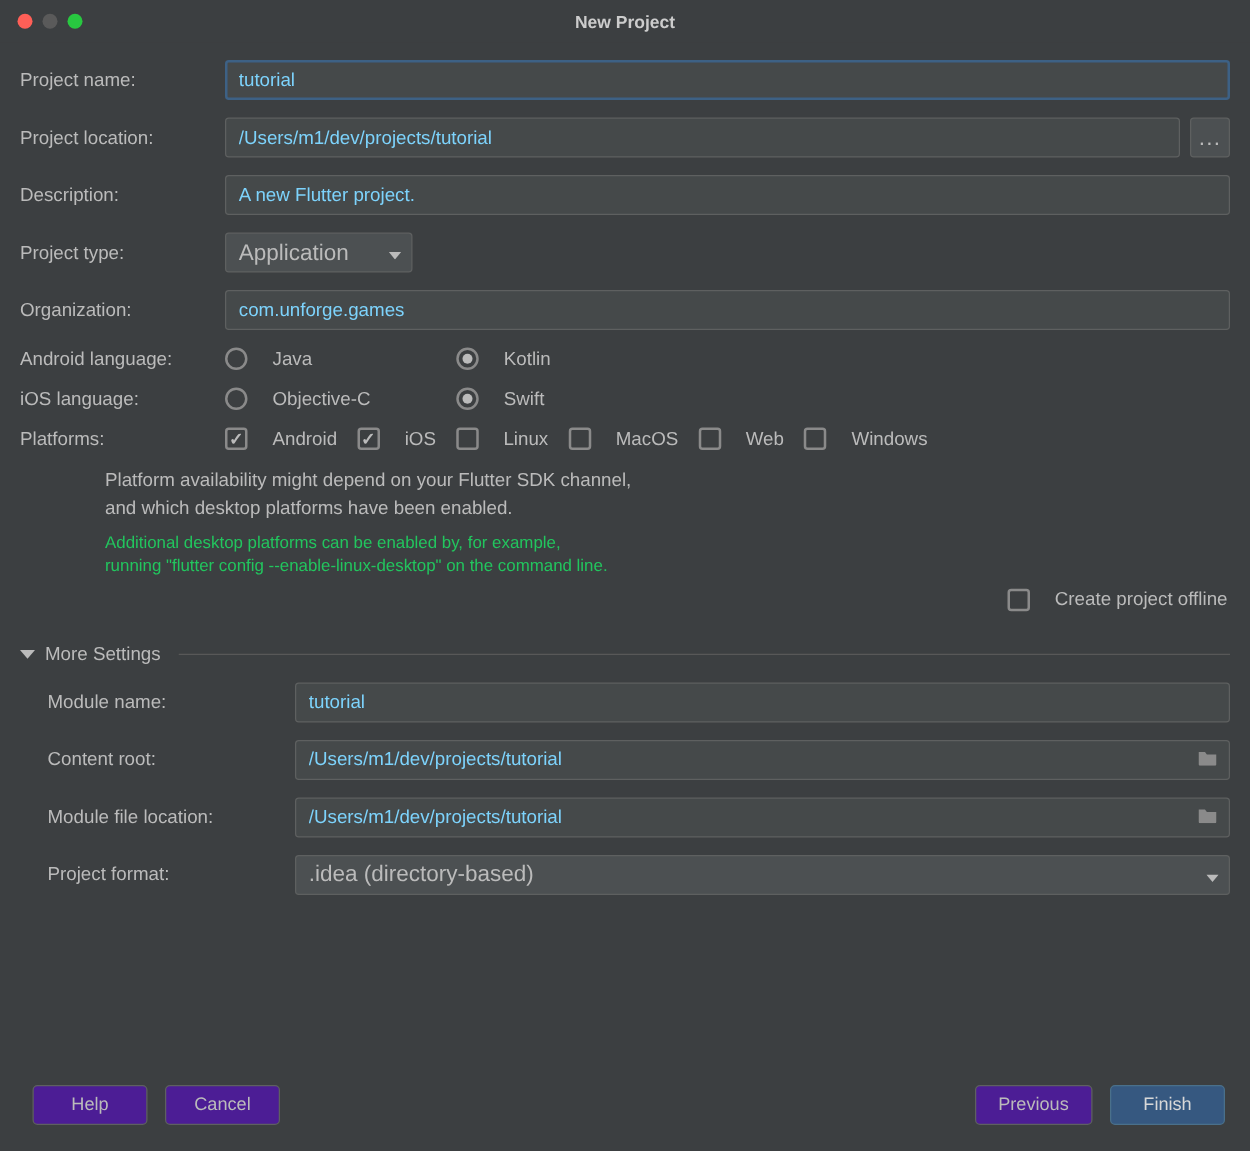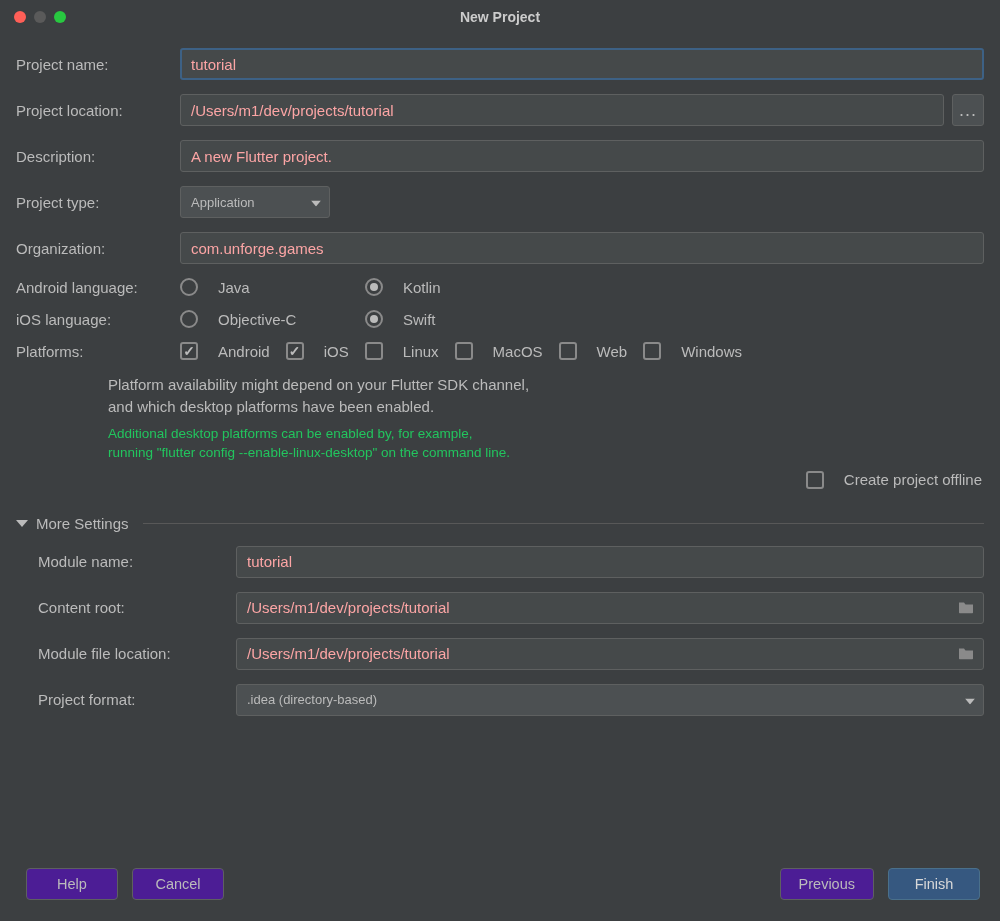--- a/index.html
+++ b/index.html
@@ -54,21 +54,21 @@
     display: flex;
     align-items: center;
     gap: 8px;
   }
   .text-input {
     flex: 1;
     height: 32px;
     background: #45494a;
     border: 1px solid #5e6060;
     border-radius: 3px;
-    color: #fca5a5;
+    color: #7dd3fc;
     padding: 0 10px;
     font-size: 15px;
     font-family: inherit;
   }
   .text-input.focused {
     border: 2px solid #3d6185;
     background: #45494a;
     outline: none;
     padding: 0 9px;
   }
@@ -83,21 +83,21 @@
     font-size: 18px;
     letter-spacing: 1px;
   }
   .combo {
     height: 32px;
     background: #4c5052;
     border: 1px solid #5e6060;
     border-radius: 3px;
     color: #bbbbbb;
     padding: 0 30px 0 10px;
-    font-size: 13px;
+    font-size: 18px;
     display: inline-flex;
     align-items: center;
     position: relative;
     cursor: pointer;
     min-width: 150px;
   }
   .combo .chev {
     position: absolute;
     right: 8px;
     top: 50%;
@@ -136,21 +136,21 @@
     flex-shrink: 0;
     color: #bbbbbb;
   }
   .checkbox.checked::after {
     content: "✓";
     font-size: 14px;
     font-weight: bold;
     line-height: 1;
   }
   .note {
-    margin-left: 92px;
+    margin-left: 68px;
     color: #bbbbbb;
     line-height: 1.45;
   }
   .note.dim {
     color: #22c55e;
     font-size: 13.5px;
     margin-top: 6px;
   }
   .note.space { margin-top: 18px; margin-bottom: 10px; }
   .offline-row {

